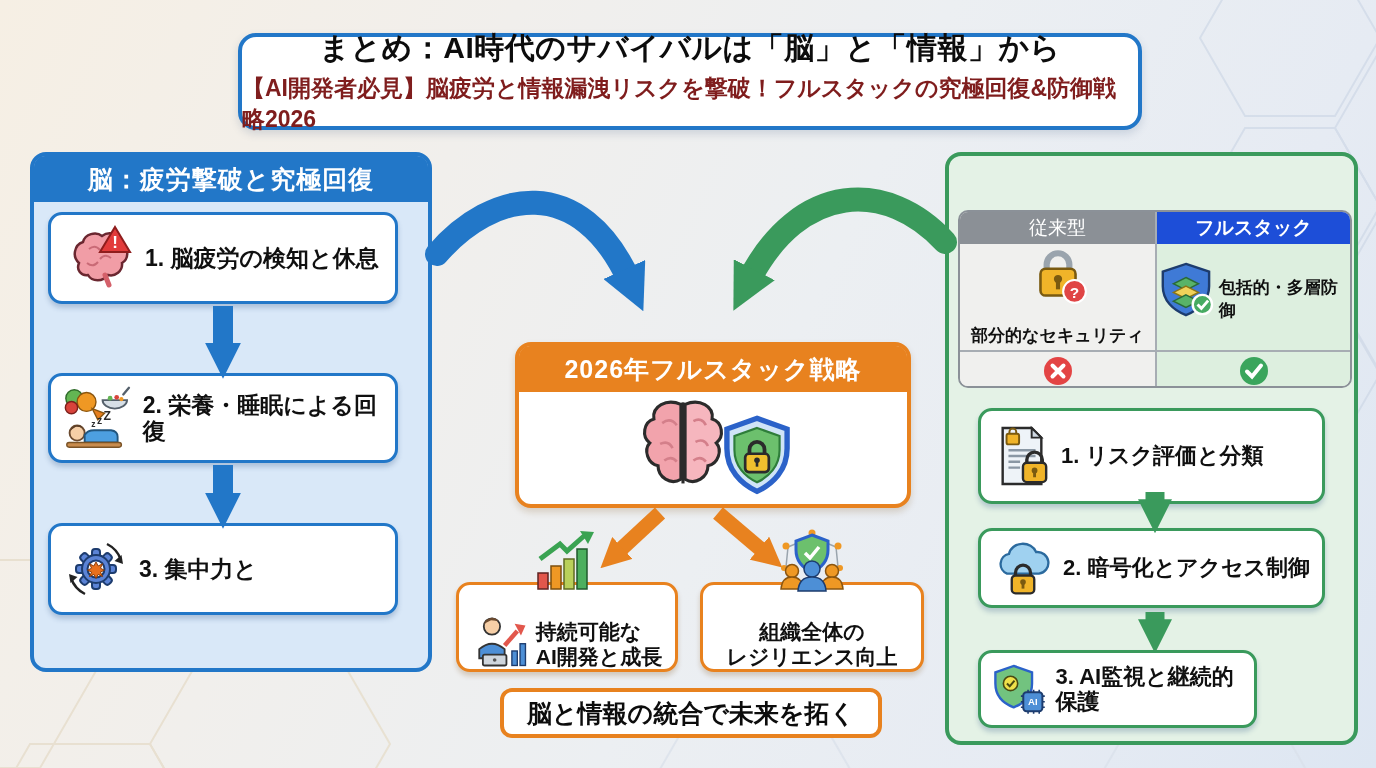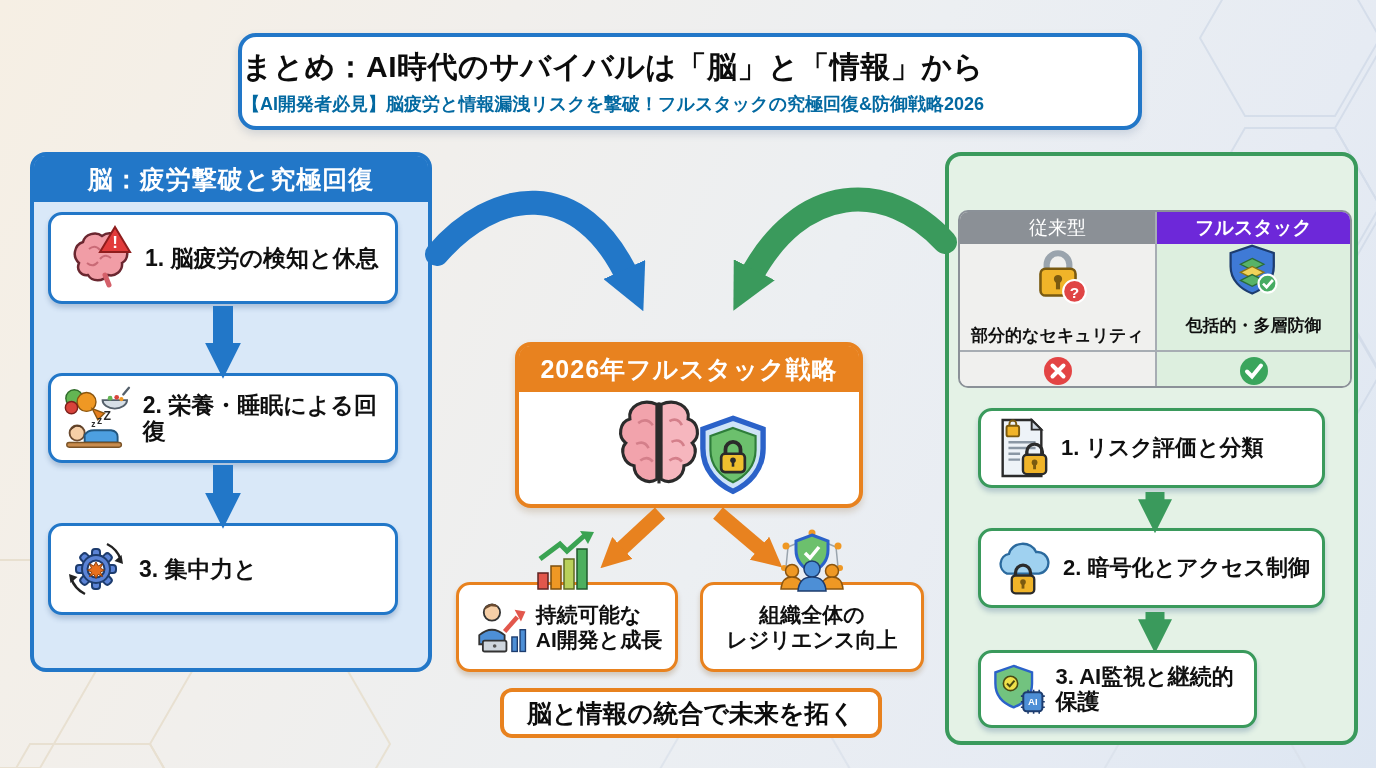--- a/index.html
+++ b/index.html
@@ -9,40 +9,40 @@
   .bgsvg{position:absolute;inset:0;z-index:0;}
   .panel{position:absolute;box-sizing:border-box;border-radius:16px;z-index:1;}
   .panel-header{position:absolute;left:0;right:0;top:0;height:46px;border-radius:11px 11px 0 0;
     color:#fff;font-weight:800;font-size:25px;text-align:center;line-height:46px;letter-spacing:1px;}
   .stepbox{position:absolute;box-sizing:border-box;background:#fff;border-radius:14px;
     display:flex;align-items:center;gap:10px;padding:0 10px 0 12px;
     box-shadow:0 4px 5px rgba(40,80,130,.25);}
   .steptext{font-weight:800;font-size:23px;color:#101010;line-height:1.15;}
   .banner{position:absolute;left:238px;top:33px;width:904px;height:97px;box-sizing:border-box;
     background:#fff;border:4px solid #2277c8;border-radius:18px;z-index:2;
-    display:flex;flex-direction:column;justify-content:center;gap:4px;
+    display:flex;flex-direction:column;align-items:center;justify-content:center;gap:4px;
     box-shadow:0 4px 8px rgba(60,90,130,.18);}
   .banner .t{font-size:30px;font-weight:800;color:#0c0c0c;letter-spacing:.5px;}
-  .banner .s{font-size:18px;font-weight:700;color:#0369a1;}
+  .banner .s{font-size:23px;font-weight:700;color:#7f1d1d;}
   
   .cmp{position:absolute;left:9px;top:54px;width:394px;height:178px;box-sizing:border-box;
     border:2px solid #8b9198;border-radius:10px;overflow:hidden;background:#f0f0ee;
     display:grid;grid-template-columns:1fr 1fr;grid-template-rows:32px 106px 40px;}
   .cmp .hL{background:#8b9096;color:#fff;font-weight:400;font-size:19px;display:flex;align-items:center;justify-content:center;}
-  .cmp .hR{background:#6d28d9;color:#fff;font-weight:800;font-size:19px;display:flex;align-items:center;justify-content:center;border-left:2px solid #a7adb3;}
+  .cmp .hR{background:#1d4ed8;color:#fff;font-weight:800;font-size:19px;display:flex;align-items:center;justify-content:center;border-left:2px solid #a7adb3;}
   .cmp .bL{background:#f0f0ee;display:flex;flex-direction:column;align-items:center;justify-content:flex-end;padding-bottom:3px;}
-  .cmp .bR{background:#ddefdf;display:flex;flex-direction:column;align-items:center;justify-content:flex-end;padding-bottom:13px;border-left:2px solid #a7adb3;}
+  .cmp .bR{background:#ddefdf;display:flex;flex-direction:row;align-items:center;justify-content:flex-end;padding-bottom:13px;border-left:2px solid #a7adb3;}
   .cmp .cap{font-size:17px;font-weight:800;color:#101010;margin-top:16px;}
   .cmp .vL{background:#f0f0ee;border-top:2px solid #a7adb3;display:flex;align-items:center;justify-content:center;}
   .cmp .vR{background:#ddefdf;border-top:2px solid #a7adb3;border-left:2px solid #a7adb3;display:flex;align-items:center;justify-content:center;}
-  .strategy{position:absolute;left:515px;top:342px;width:348px;height:166px;box-sizing:border-box;
+  .strategy{position:absolute;left:515px;top:342px;width:396px;height:166px;box-sizing:border-box;
     background:#fff;border:4px solid #e8821f;border-radius:16px;z-index:1;box-shadow:0 4px 7px rgba(120,70,10,.2);}
   .strategy .body{position:absolute;left:0;right:0;top:46px;bottom:0;display:flex;align-items:flex-start;justify-content:center;}
   .outcome{position:absolute;box-sizing:border-box;background:#fff;border:3px solid #e8821f;border-radius:14px;
-    z-index:2;display:flex;align-items:center;justify-content:center;box-shadow:0 4px 5px rgba(120,70,10,.22);}
+    z-index:2;display:flex;align-items:flex-end;justify-content:center;box-shadow:0 4px 5px rgba(120,70,10,.22);}
   .outcome .lines{font-size:21px;font-weight:800;color:#101010;line-height:1.2;}
   .footerbar{position:absolute;left:500px;top:688px;width:382px;height:50px;box-sizing:border-box;
     background:#fff;border:4px solid #e8821f;border-radius:12px;z-index:2;
     display:flex;align-items:center;justify-content:center;font-size:25px;font-weight:800;color:#0c0c0c;}
   .floaticon{position:absolute;z-index:3;}
   .arrows{position:absolute;inset:0;z-index:2;pointer-events:none;}
 </style>
 </head>
 <body>
 
@@ -166,21 +166,21 @@
         </svg>
       </div>
       <div class="vR">
         <svg width="30" height="30" viewBox="0 0 30 30">
           <circle cx="15" cy="15" r="14" fill="#3aa55c"></circle>
           <path d="M8 15.5 l5 5 9 -11" stroke="#fff" stroke-width="4" fill="none" stroke-linecap="round"></path>
         </svg>
       </div>
     </div>
 
-    <div class="stepbox" style="left:29px;top:252px;width:347px;height:80px;border:3px solid #3a9a5c;">
+    <div class="stepbox" style="left:29px;top:252px;width:347px;height:96px;border:3px solid #3a9a5c;">
       <svg width="58" height="62" viewBox="0 0 60 64">
         <path d="M10 3 h30 l10 10 v48 h-40 z" fill="#eef3f8" stroke="#2b2b2b" stroke-width="2.5"></path>
         <path d="M40 3 v10 h10 z" fill="#cfd8e2" stroke="#2b2b2b" stroke-width="2"></path>
         <path d="M16 26 h28 M16 32 h28 M16 38 h12 M16 44 h12" stroke="#8a97a4" stroke-width="2.5"></path>
         <rect x="14" y="9" width="13" height="11" rx="2" fill="#f0b429" stroke="#7a5a10" stroke-width="2"></rect>
         <path d="M17 9 v-2 a3.5 3.5 0 0 1 7 0 v2" fill="none" stroke="#7a5a10" stroke-width="2"></path>
         <path d="M35 40 v-4 a8 8 0 0 1 16 0 v4" fill="none" stroke="#2b2b2b" stroke-width="3.5"></path>
         <rect x="31" y="39" width="24" height="20" rx="4" fill="#f0b429" stroke="#2b2b2b" stroke-width="2.5"></rect>
         <circle cx="43" cy="47" r="3" fill="#7a5a10"></circle>
           <rect x="41.5" y="48" width="3" height="6" fill="#7a5a10"></rect>

